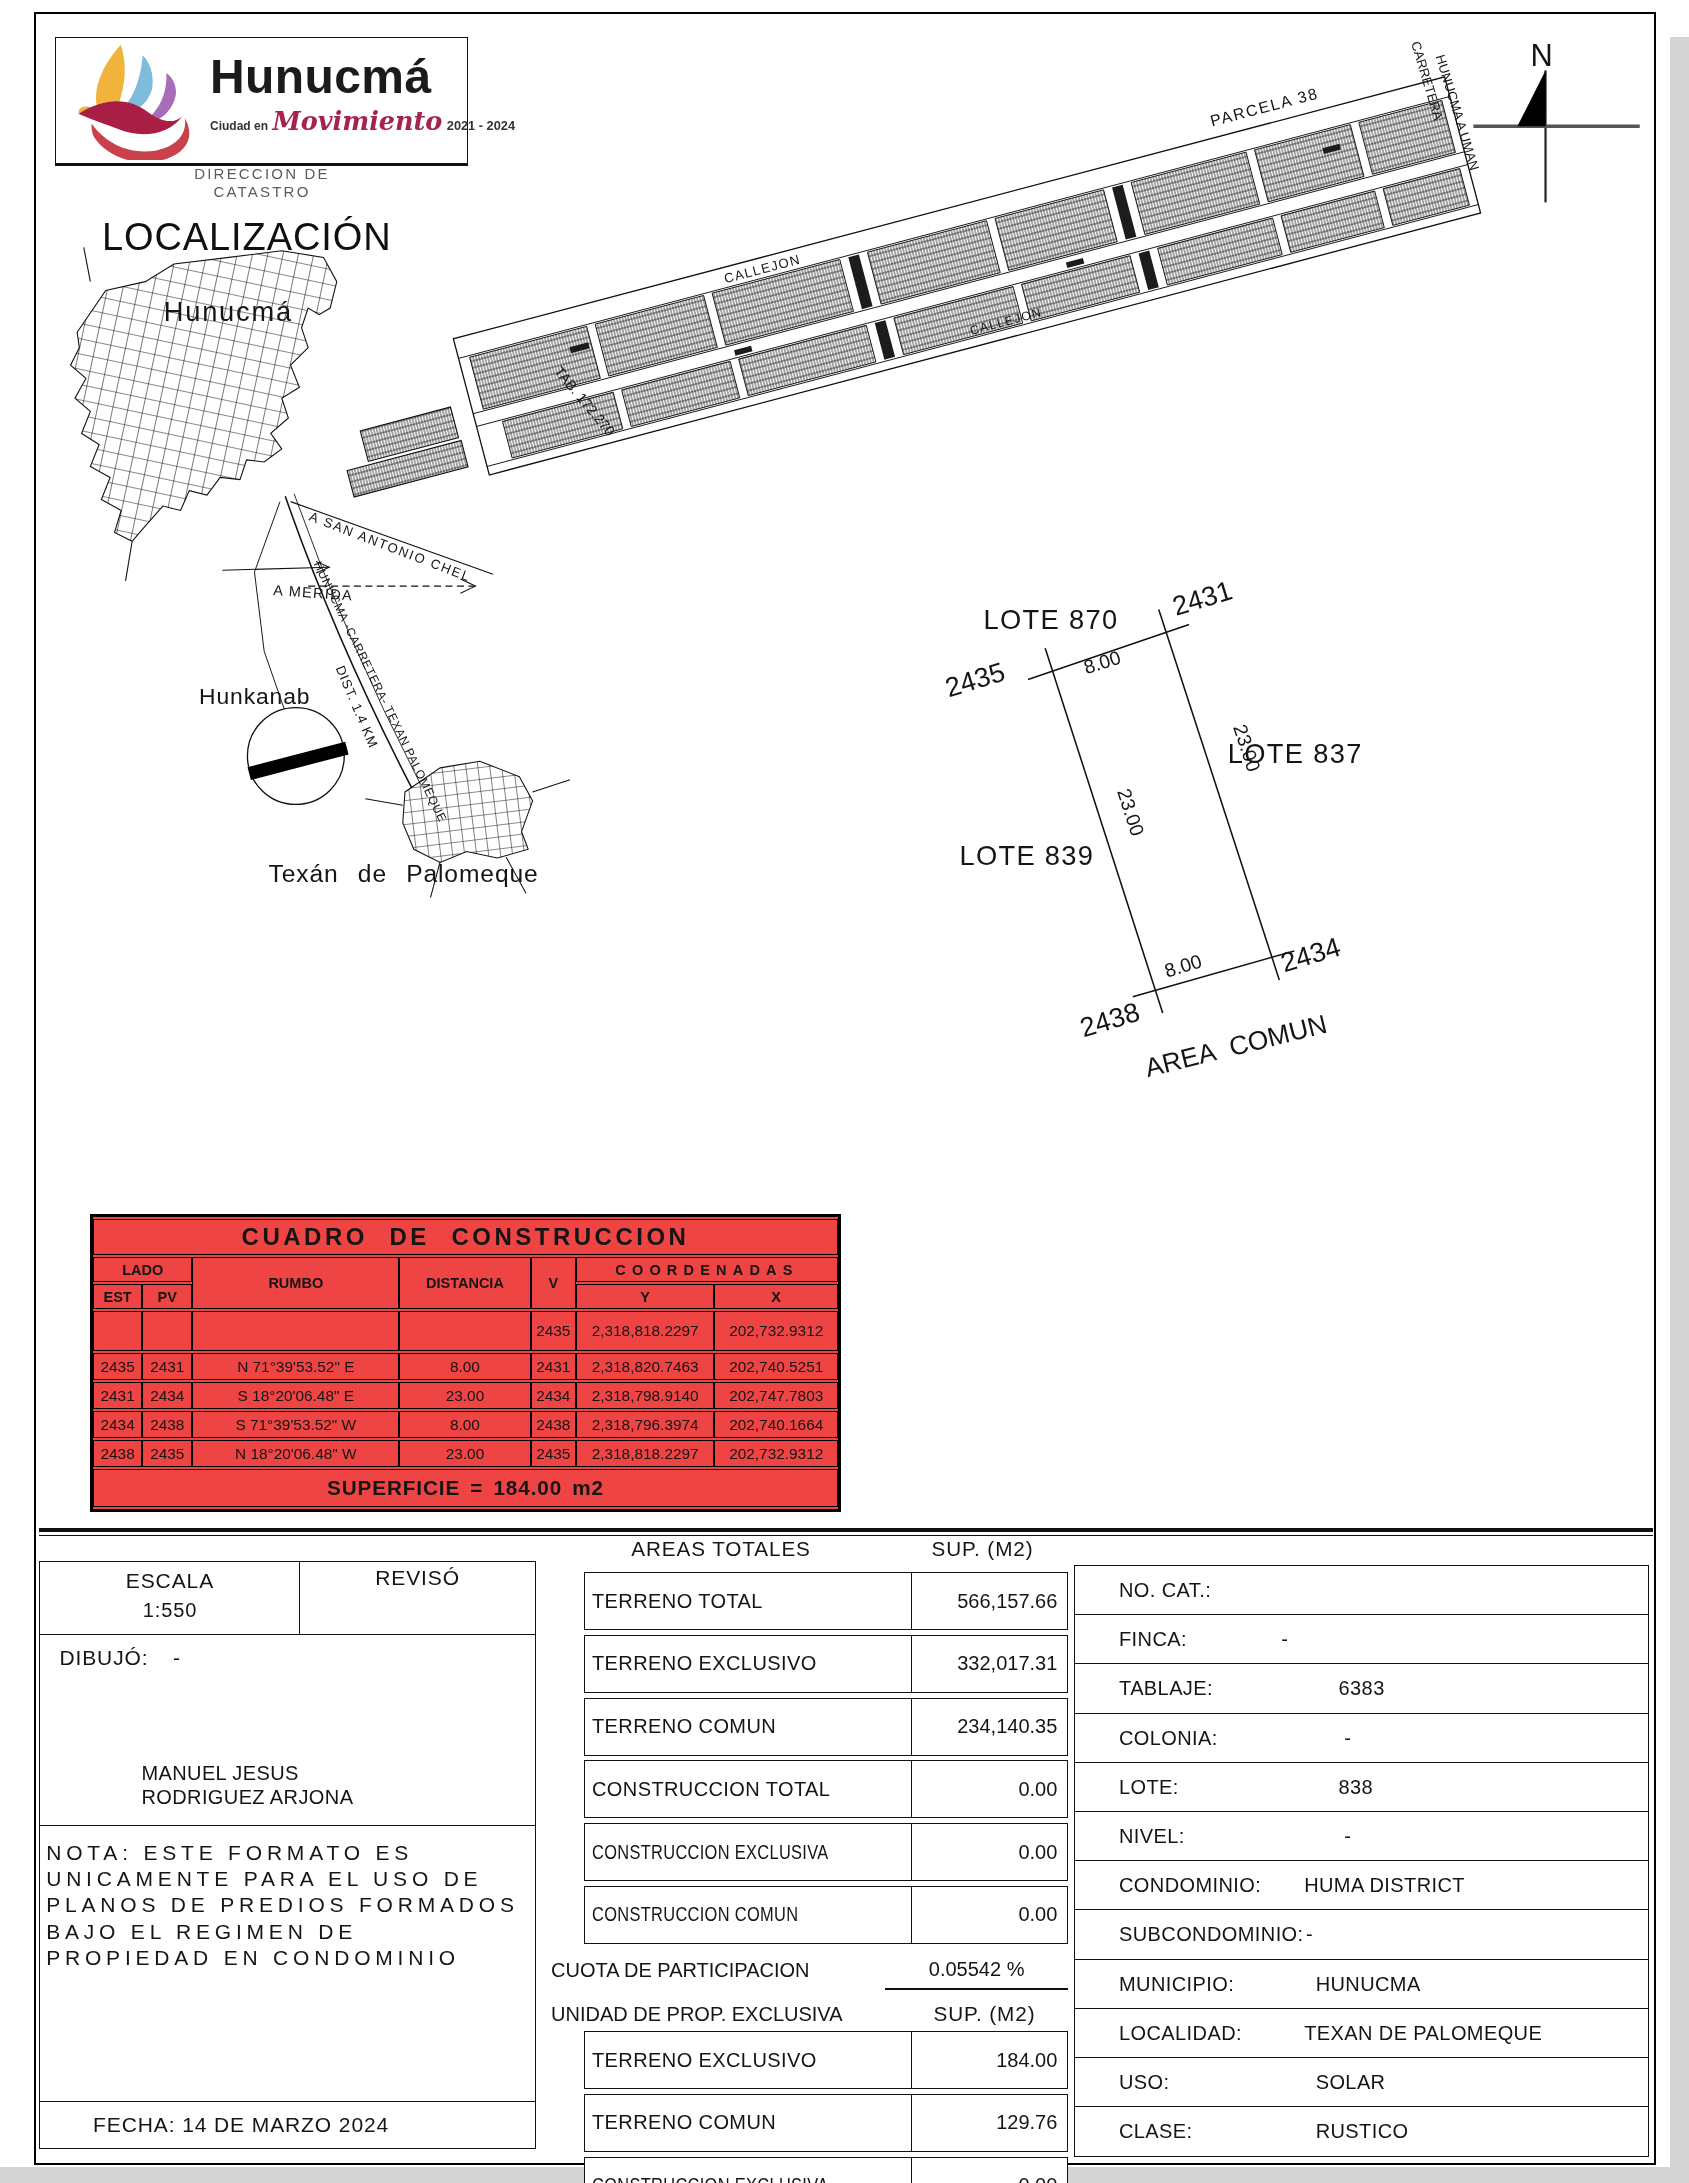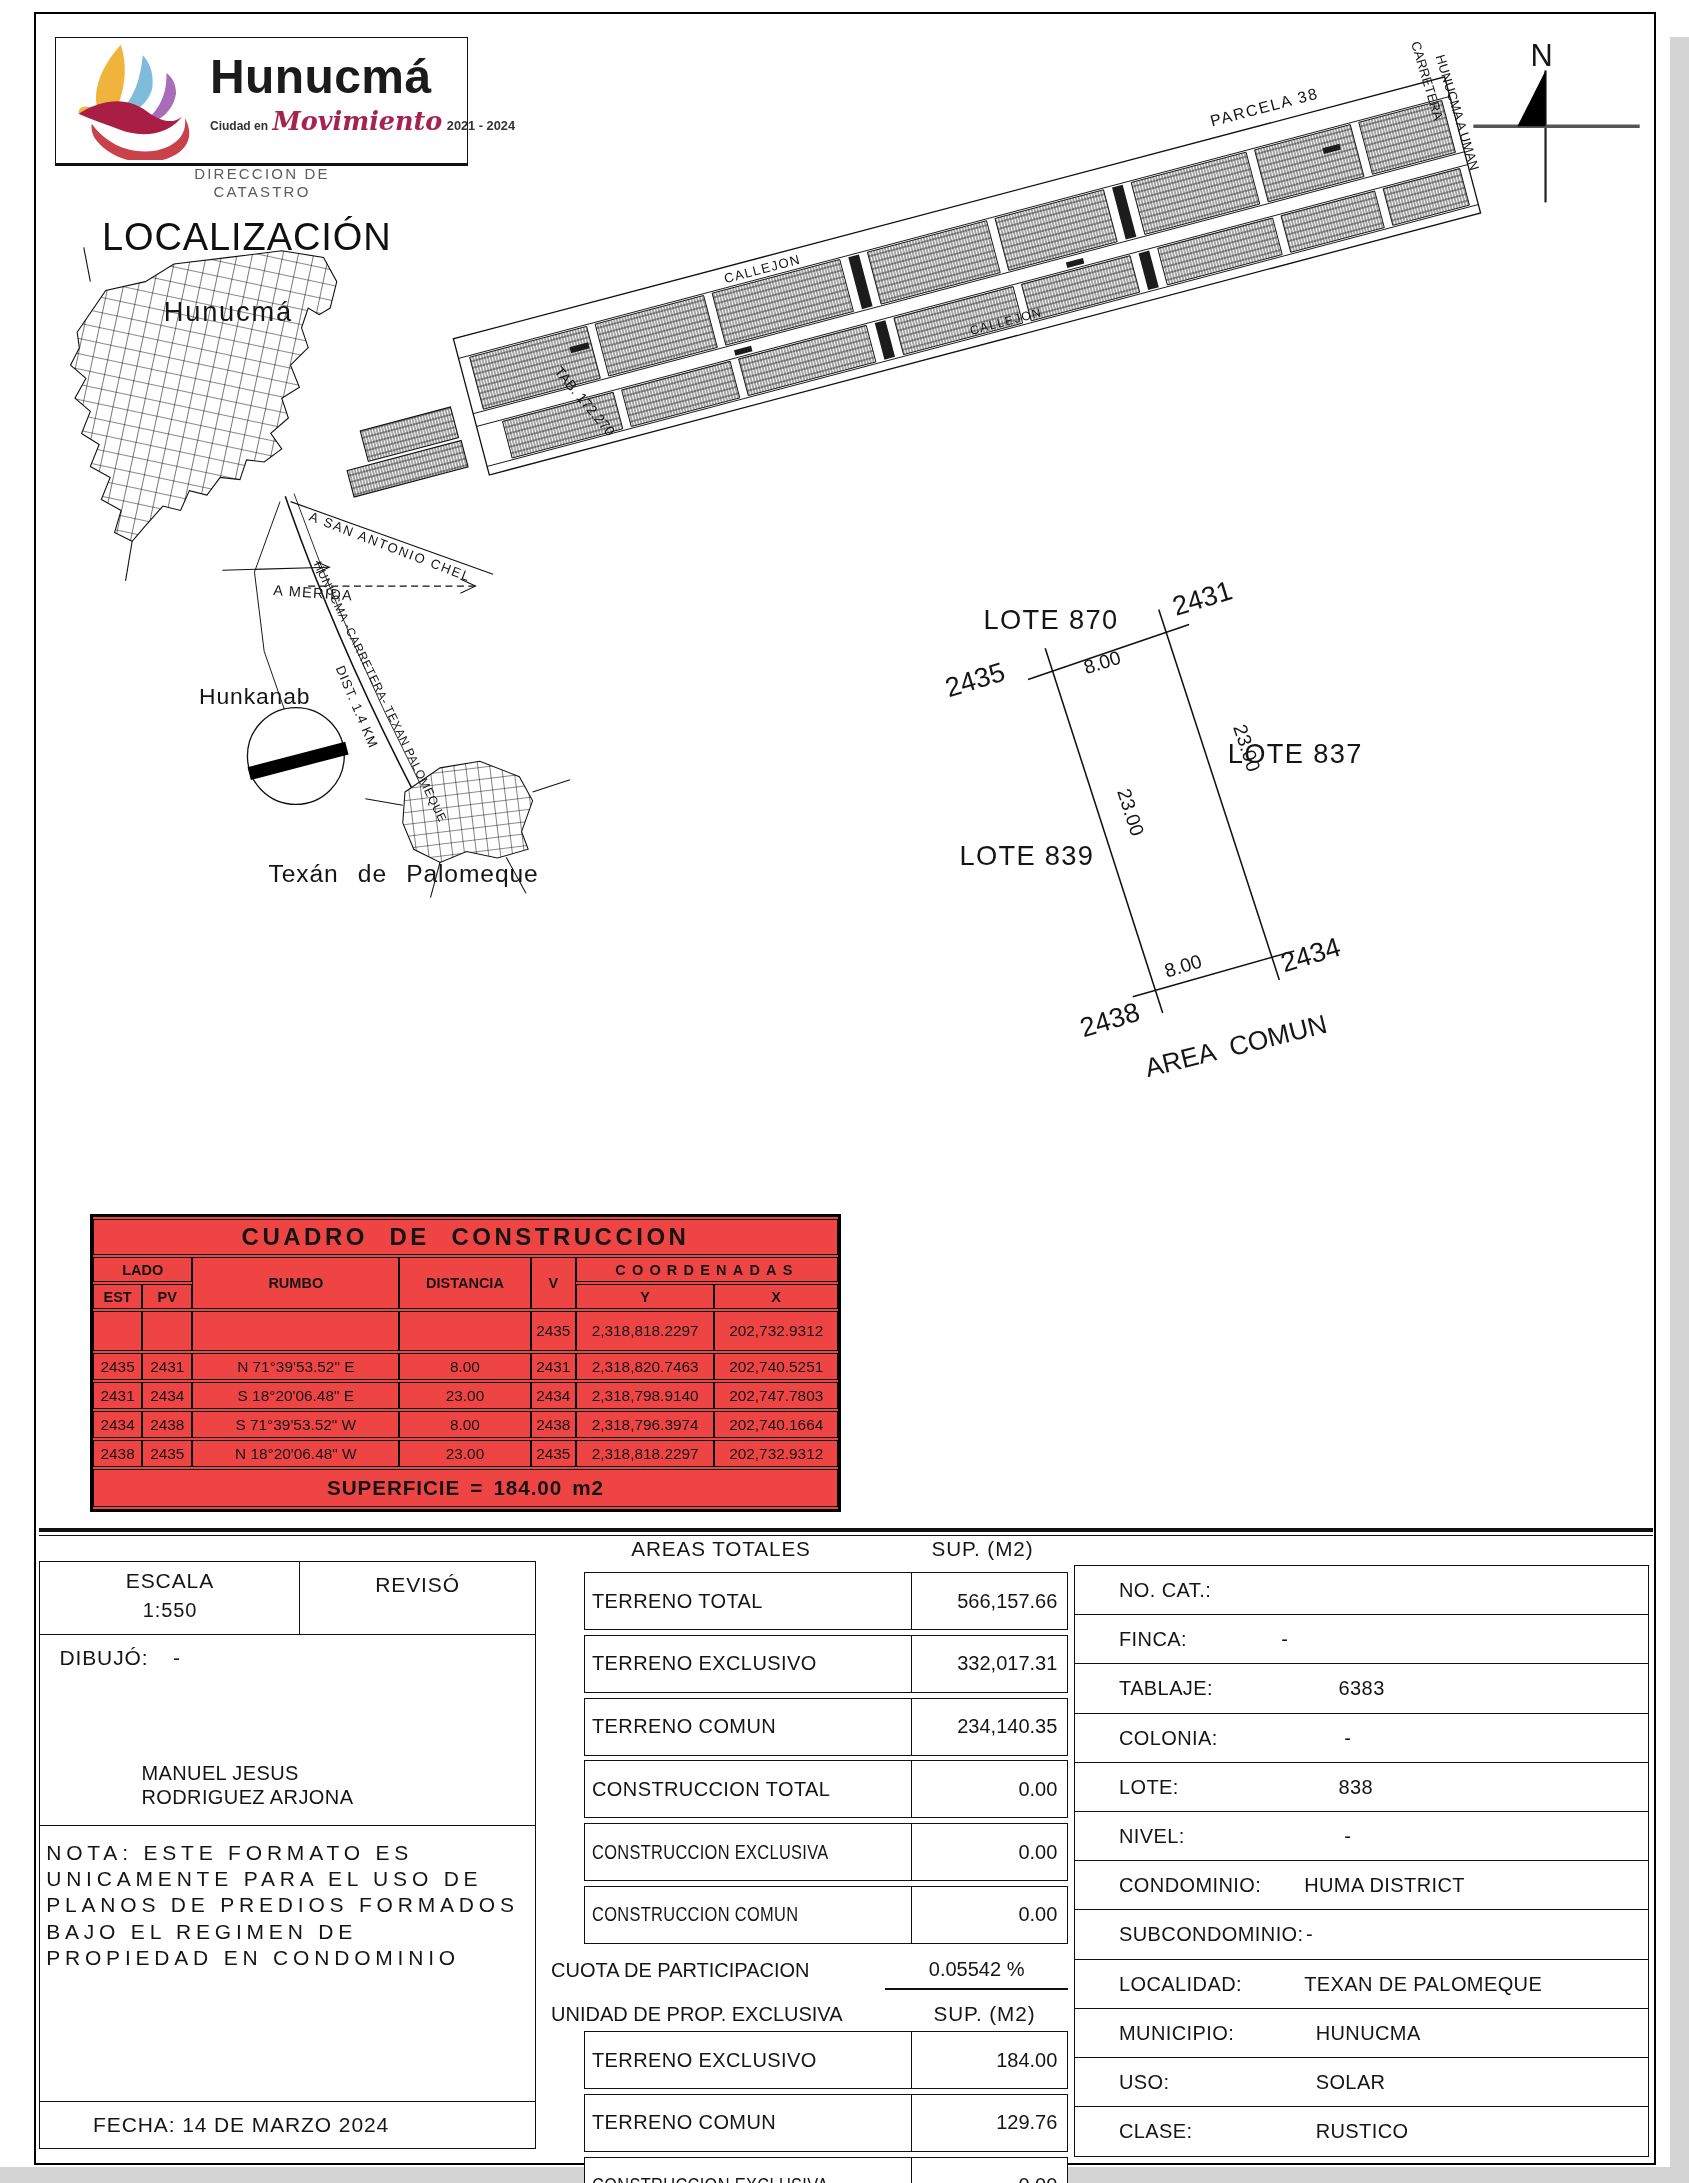--- a/index.html
+++ b/index.html
@@ -34,21 +34,21 @@
   .cuadro .coord-hdr{letter-spacing:6.2px;}
   .cuadro .datarow td{height:25px;font-size:15.4px;}
   .cuadro .tall td{height:38px;}
   .cuadro .footer td{height:36px;font-size:20.7px;font-weight:bold;letter-spacing:0.9px;word-spacing:3.5px;}
   
   .rule{left:39px;top:1528px;width:1614px;height:3.1px;border-top:4.8px solid #111;border-bottom:1.8px solid #111;}
   .box{border:1.8px solid #111;background:#fff;box-sizing:border-box;}
   .col-left{left:39px;top:1561px;width:497px;}
   .lrow1{display:flex;height:74px;}
   .cell-escala{width:262px;text-align:center;padding-top:7px;font-size:21px;letter-spacing:0.9px;}
-  .cell-reviso{width:237px;margin-left:-1.8px;text-align:center;padding-top:11px;font-size:21px;letter-spacing:0.9px;}
+  .cell-reviso{width:237px;margin-left:-1.8px;text-align:center;padding-top:4px;font-size:21px;letter-spacing:0.9px;}
   .escala-val{margin-top:6.2px;font-size:20px;}
   .cell-dibujo{margin-top:-1.8px;height:194px;padding:11.4px 0 0 19.4px;font-size:21px;letter-spacing:0.9px;}
   .drafter{margin:91px 0 0 82px;font-size:20px;line-height:24px;letter-spacing:0.4px;}
   .cell-nota{margin-top:-1.8px;height:277px;padding:13.2px 0 0 6.2px;}
   .nota-text{width:488px;font-size:21px;line-height:26.4px;letter-spacing:4.8px;}
   .cell-fecha{margin-top:-1.8px;height:48px;display:flex;align-items:center;}
   .fecha-text{margin-left:53px;font-size:21px;letter-spacing:0.9px;}
   
   .col-mid{left:544px;top:1537px;width:524px;}
   .mid-hdr{display:flex;height:35px;font-size:20.7px;letter-spacing:0.9px;}
@@ -419,28 +419,28 @@
   </div>
   <div class="box frow">
     <div class="flbl">CONDOMINIO:</div>
     <div class="fval off40">HUMA DISTRICT</div>
   </div>
   <div class="box frow">
     <div class="flbl">SUBCONDOMINIO:</div>
     <div class="fval tight">-</div>
   </div>
   <div class="box frow">
+    <div class="flbl">MUNICIPIO:</div>
+    <div class="fval off42">HUNUCMA</div>
+  </div>
+  <div class="box frow">
     <div class="flbl">LOCALIDAD:</div>
     <div class="fval off40">TEXAN DE PALOMEQUE</div>
   </div>
   <div class="box frow">
-    <div class="flbl">MUNICIPIO:</div>
-    <div class="fval off42">HUNUCMA</div>
-  </div>
-  <div class="box frow">
     <div class="flbl">USO:</div>
     <div class="fval off42">SOLAR</div>
   </div>
   <div class="box frow">
     <div class="flbl">CLASE:</div>
     <div class="fval off42">RUSTICO</div>
   </div>
 </div>
 
 

